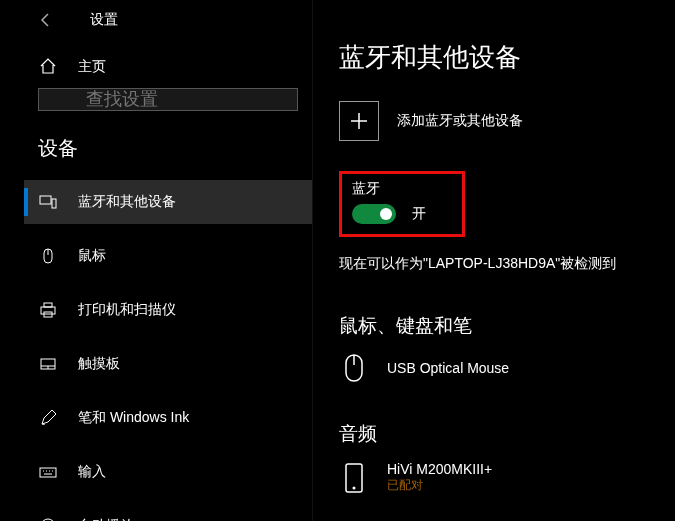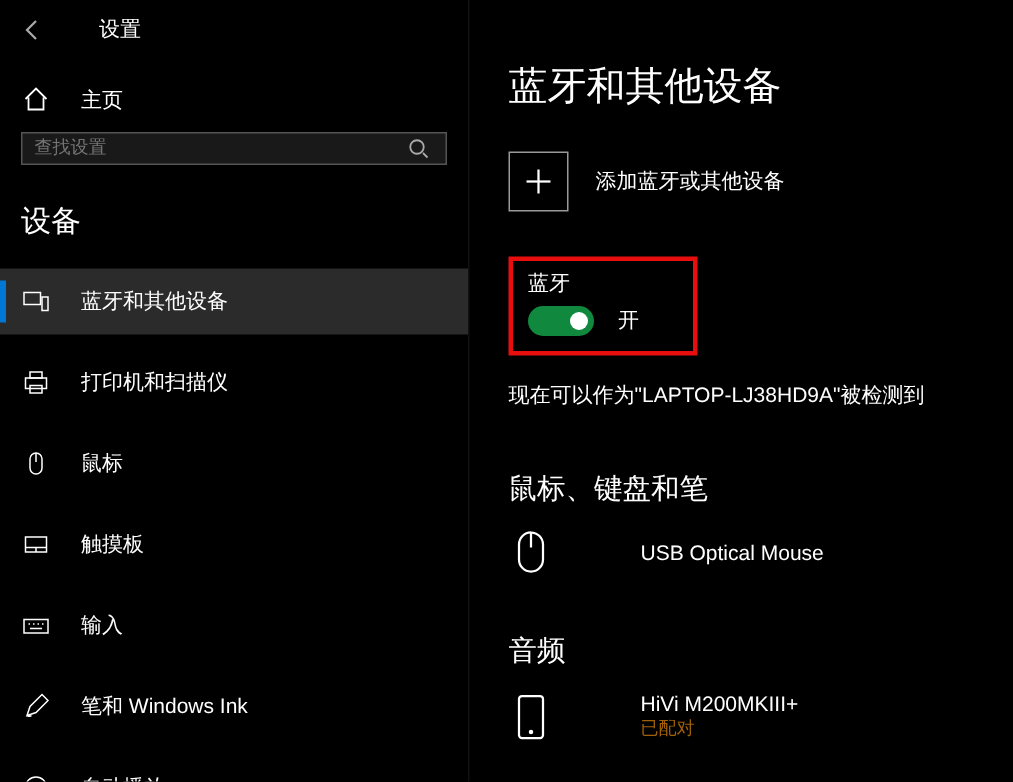--- a/index.html
+++ b/index.html
@@ -8,40 +8,41 @@
       background: #000; color: #fff;
       font-family: "Microsoft YaHei", "Segoe UI", sans-serif;
       font-size: 14px;
       display: flex; overflow: hidden;
     }
     .left-panel {
       width: 312px; height: 100%;
       background: #000;
       display: flex; flex-direction: column;
       padding-top: 4px;
+      padding-left: 24px;
     }
     .title-bar {
       display: flex; align-items: center;
       padding: 4px 0 16px 10px; gap: 32px;
     }
     .back-arrow { width: 24px; height: 24px; display: flex; align-items: center; justify-content: center; }
     .nav-home {
       display: flex; align-items: flex-end; gap: 20px;
       padding: 8px 12px 12px 14px;
     }
     .search-box {
       margin: 0 14px 24px 14px;
       height: 32px; border: 1px solid #555;
       background: #191919;
       display: flex; align-items: center;
       padding: 0 8px;
     }
     .search-input {
       flex: 1; background: transparent; border: none; outline: none;
-      color: #999; font-size: 12px; font-family: Liberation Mono, monospace;
+      color: #999; font-size: 18px; font-family: Liberation Sans, sans-serif; margin-left: 39px;
     }
     .section-header {
       padding: 0 14px 18px 14px; font-size: 20px;
     }
     .nav-item {
       display: flex; align-items: center; gap: 20px;
       padding: 12px 14px 12px 14px;
       margin-bottom: 10px;
       position: relative;
     }
@@ -77,21 +78,21 @@
       background: #10893e; position: relative;
     }
     .toggle-thumb { width: 12px; height: 12px; border-radius: 50%; background: #fff; position: absolute; right: 4px; top: 4px; }
     .discover-text { font-size: 14px; margin-bottom: 40px; }
     .sub-title { font-size: 19px; margin-bottom: 14px; }
     .device-row {
       display: flex; align-items: center; gap: 18px;
       margin-bottom: 38px;
     }
     .device-icon { width: 30px; height: 30px; display: flex; align-items: center; justify-content: center; }
-    .device-text { display: flex; flex-direction: column; margin-left: 40px; }
+    .device-text { display: flex; flex-direction: column; }
     .device-sub { color: #a16207; font-size: 12px; }
   </style>
 </head>
 <body>
 
 <div class="left-panel">
   <div class="title-bar">
     <span class="back-arrow">
       <svg width="18" height="18" viewBox="0 0 18 18">
           <path d="M11 3 L5 9 L11 15" stroke="#aaa" stroke-width="1.5" fill="none"></path>
@@ -127,70 +128,70 @@
           <rect x="1" y="3" width="11" height="8" stroke="#fff" fill="none"></rect>
           <rect x="13" y="6" width="4" height="9" stroke="#fff" fill="none"></rect>
         </svg>
     </span>
     <span>蓝牙和其他设备</span>
   </div>
 
   <div class="nav-item">
     <span class="icon-box">
       <svg width="18" height="18" viewBox="0 0 18 18">
+          <rect x="5" y="2" width="8" height="14" rx="4" stroke="#fff" fill="none"></rect>
+          <line x1="9" y1="2" x2="9" y2="8" stroke="#fff"></line>
+        </svg>
+    </span>
+    <span>鼠标</span>
+  </div>
+
+  <div class="nav-item">
+    <span class="icon-box">
+      <svg width="18" height="18" viewBox="0 0 18 18">
           <rect x="2" y="6" width="14" height="7" stroke="#fff" fill="none"></rect>
           <rect x="5" y="2" width="8" height="4" stroke="#fff" fill="none"></rect>
           <rect x="5" y="11" width="8" height="5" stroke="#fff" fill="none"></rect>
         </svg>
     </span>
     <span>打印机和扫描仪</span>
   </div>
 
   <div class="nav-item">
     <span class="icon-box">
       <svg width="18" height="18" viewBox="0 0 18 18">
-          <rect x="5" y="2" width="8" height="14" rx="4" stroke="#fff" fill="none"></rect>
-          <line x1="9" y1="2" x2="9" y2="8" stroke="#fff"></line>
-        </svg>
-    </span>
-    <span>鼠标</span>
-  </div>
-
-  <div class="nav-item">
-    <span class="icon-box">
-      <svg width="18" height="18" viewBox="0 0 18 18">
           <rect x="2" y="4" width="14" height="10" stroke="#fff" fill="none"></rect>
           <line x1="2" y1="11" x2="16" y2="11" stroke="#fff"></line>
           <line x1="9" y1="11" x2="9" y2="14" stroke="#fff"></line>
         </svg>
     </span>
     <span>触摸板</span>
+  </div>
+
+  <div class="nav-item">
+    <span class="icon-box">
+      <svg width="18" height="18" viewBox="0 0 18 18">
+          <path d="M3 15 L5 9 L13 1 L17 5 L9 13 Z M3 15 C5 16 6 15 6 15" stroke="#fff" fill="none"></path>
+        </svg>
+    </span>
+    <span>笔和 Windows Ink</span>
   </div>
 
   <div class="nav-item">
     <span class="icon-box">
       <svg width="18" height="18" viewBox="0 0 18 18">
           <rect x="1" y="5" width="16" height="9" stroke="#fff" fill="none"></rect>
           <line x1="4" y1="8" x2="5" y2="8" stroke="#fff"></line>
           <line x1="7" y1="8" x2="8" y2="8" stroke="#fff"></line>
           <line x1="10" y1="8" x2="11" y2="8" stroke="#fff"></line>
           <line x1="13" y1="8" x2="14" y2="8" stroke="#fff"></line>
           <line x1="5" y1="11" x2="13" y2="11" stroke="#fff"></line>
         </svg>
     </span>
     <span>输入</span>
-  </div>
-
-  <div class="nav-item">
-    <span class="icon-box">
-      <svg width="18" height="18" viewBox="0 0 18 18">
-          <path d="M3 15 L5 9 L13 1 L17 5 L9 13 Z M3 15 C5 16 6 15 6 15" stroke="#fff" fill="none"></path>
-        </svg>
-    </span>
-    <span>笔和 Windows Ink</span>
   </div>
 
   <div class="nav-item">
     <span class="icon-box">
       <svg width="18" height="18" viewBox="0 0 18 18">
           <circle cx="9" cy="9" r="7" stroke="#fff" fill="none"></circle>
           <path d="M7 6 L12 9 L7 12 Z" stroke="#fff" fill="none"></path>
         </svg>
     </span>
     <span>自动播放</span>

